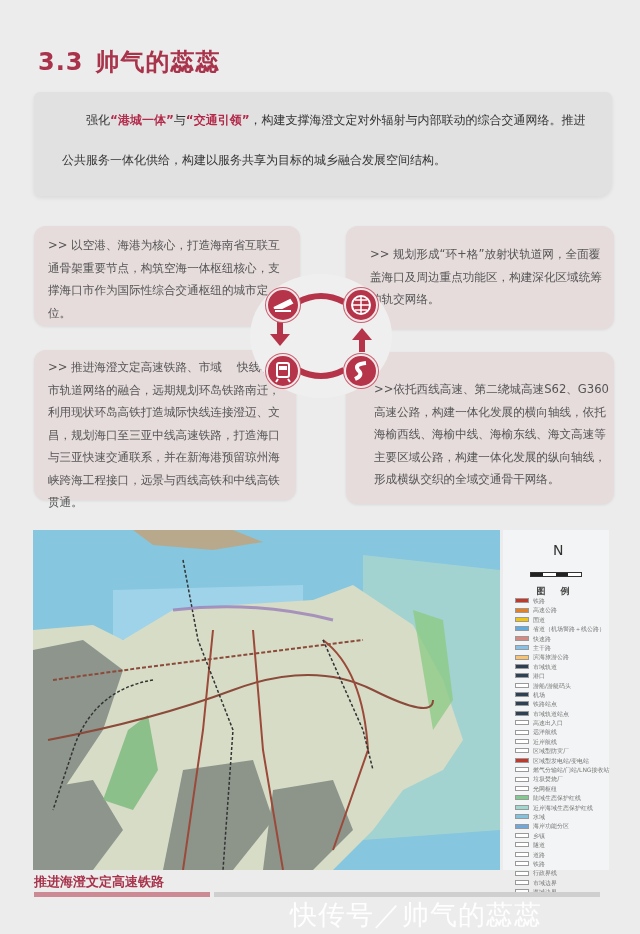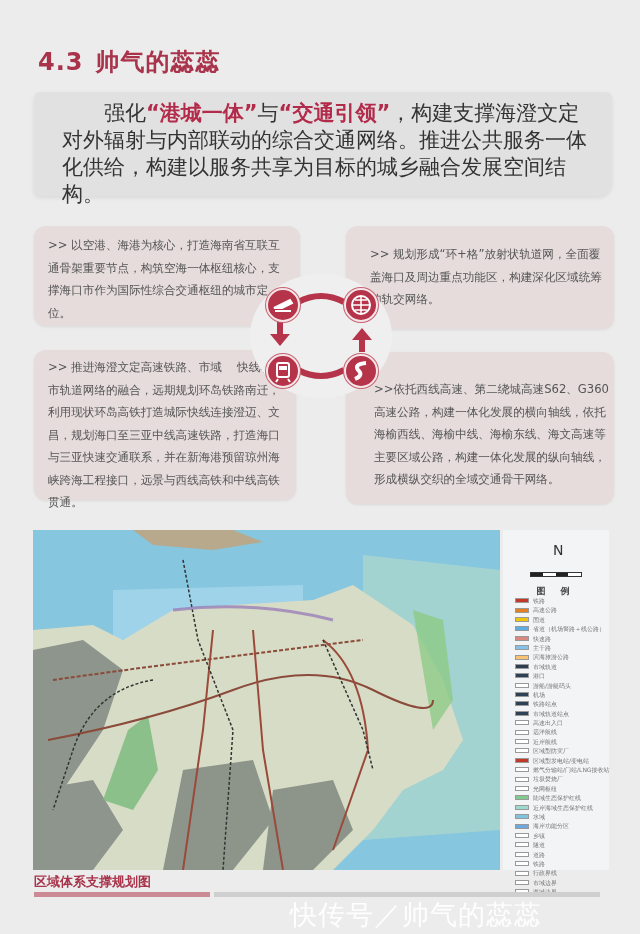--- a/index.html
+++ b/index.html
@@ -2,21 +2,21 @@
 <html><head>
 <meta charset="utf-8">
 <style>
   html, body { margin:0; padding:0; }
   body { width:640px; height:934px; background:#ececec; position:relative; overflow:hidden;
          font-family:"DejaVu Sans", sans-serif; color:#3a3a3a; }
   .title { position:absolute; left:38px; top:46px; font-size:24px; font-weight:bold; color:#a8334b; letter-spacing:1px; }
   .title .num { margin-right:12px; }
   .intro { position:absolute; left:34px; top:92px; width:578px; height:104px; background:#e2e1e1;
            border-radius:6px 6px 14px 6px; box-shadow:0 2px 4px rgba(0,0,0,0.08); }
-  .intro p { margin:0; padding:8px 20px 0 28px; font-size:21px; line-height:27px; color:#333; text-indent:2em; }
+  .intro p { margin:0; padding:8px 20px 0 28px; font-size:12px; line-height:40px; color:#333; text-indent:2em; }
   .intro .hl { color:#b32b4a; font-weight:bold; }
   .card { position:absolute; background:#e6dcdc; border-radius:12px; box-shadow:0 1px 3px rgba(0,0,0,0.08); }
   .card p { margin:0; font-size:11.6px; line-height:22.5px; color:#555; }
   .c1 { left:34px; top:226px; width:266px; height:100px; }
   .c1 p { padding:8px 10px 0 14px; }
   .c2 { left:346px; top:226px; width:268px; height:103px; }
   .c2 p { padding:17px 12px 0 24px; }
   .c3 { left:34px; top:350px; width:262px; height:150px; }
   .c3 p { padding:6px 10px 0 14px; }
   .c4 { left:346px; top:352px; width:268px; height:152px; }
@@ -36,21 +36,21 @@
   .legend .sw { display:inline-block; width:14px; height:5px; margin-right:4px; border:1px solid #999; box-sizing:border-box; }
   .caption { position:absolute; left:34px; top:873px; font-size:13px; font-weight:bold; color:#a8334b; }
   .bar1 { position:absolute; left:34px; top:892px; width:176px; height:5px; background:#cc8a95; }
   .bar2 { position:absolute; left:214px; top:892px; width:386px; height:5px; background:#cfcfcf; }
   .watermark { position:absolute; left:290px; top:897px; font-size:27px; color:#ffffff; opacity:0.95; letter-spacing:1px; }
 </style>
 </head>
 <body>
 
 <div class="title">
-  <span class="num">4.3</span><span>帅气的蕊蕊</span>
+  <span class="num">3.3</span><span>帅气的蕊蕊</span>
 </div>
 
 <div class="intro">
   <p><span>强化</span><span class="hl">“港城一体”</span><span>与</span><span class="hl">“交通引领”</span><span>，构建支撑海澄文定对外辐射与内部联动的综合交通网络。推进公共服务一体化供给，构建以服务共享为目标的城乡融合发展空间结构。</span></p>
 </div>
 
 <div class="card c1">
     <p>&gt;&gt; 以空港、海港为核心，打造海南省互联互通骨架重要节点，构筑空海一体枢纽核心，支撑海口市作为国际性综合交通枢纽的城市定位。</p>
   </div>
 <div class="card c2">
@@ -252,16 +252,16 @@
         <span class="sw" style="background:#fff"></span>
         <span>市域边界</span>
       </li>
     <li>
         <span class="sw" style="background:#fff"></span>
         <span>海域边界</span>
       </li>
   </ul>
 </div>
 
-<div class="caption">区域体系支撑规划图</div>
+<div class="caption">推进海澄文定高速铁路</div>
 <div class="bar1"></div>
 <div class="bar2"></div>
 <div class="watermark">快传号／帅气的蕊蕊</div>
 
 </body></html>

